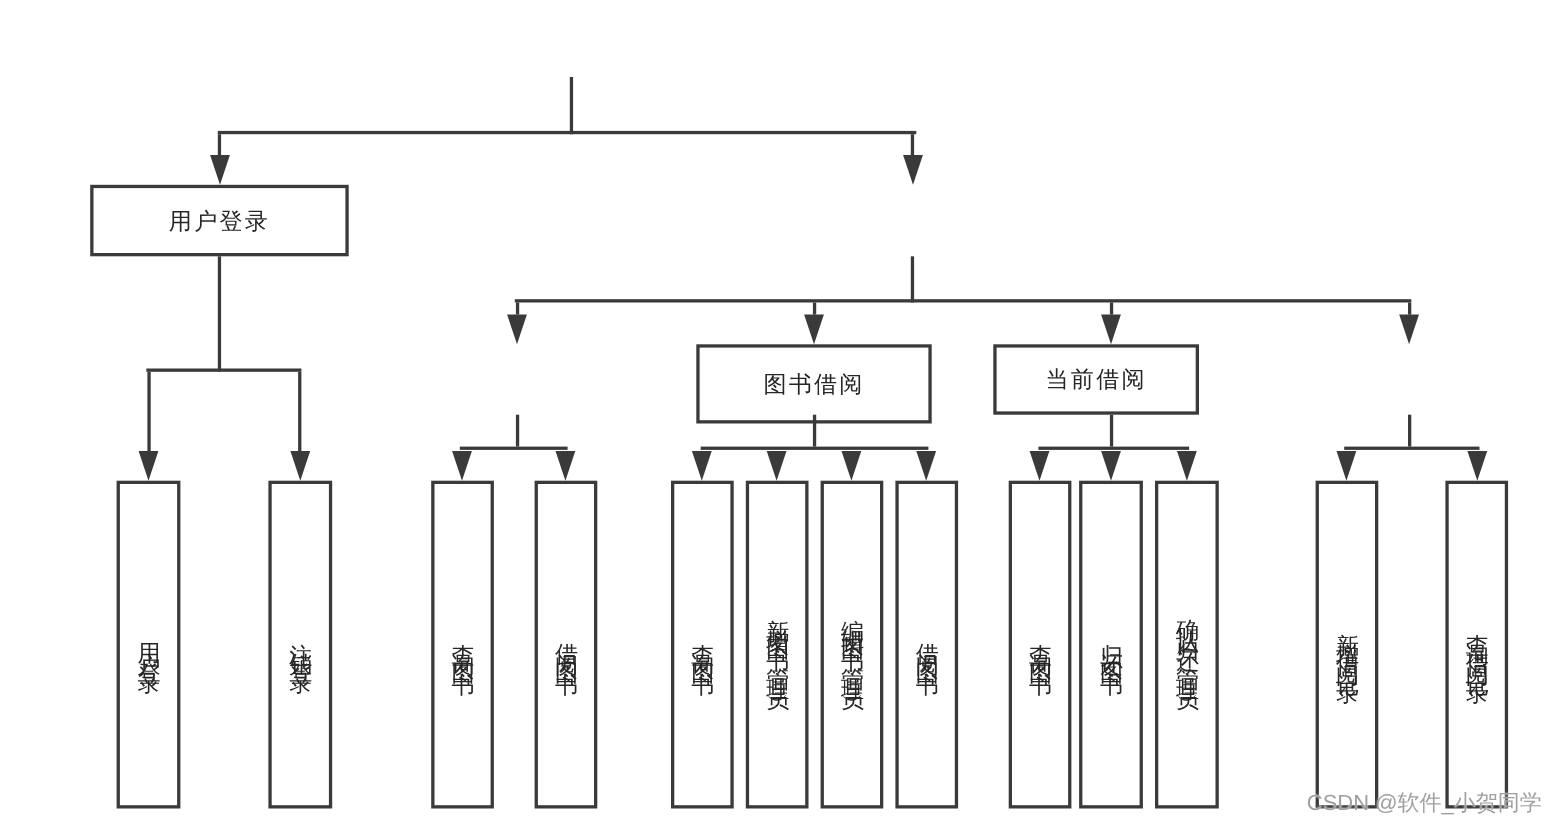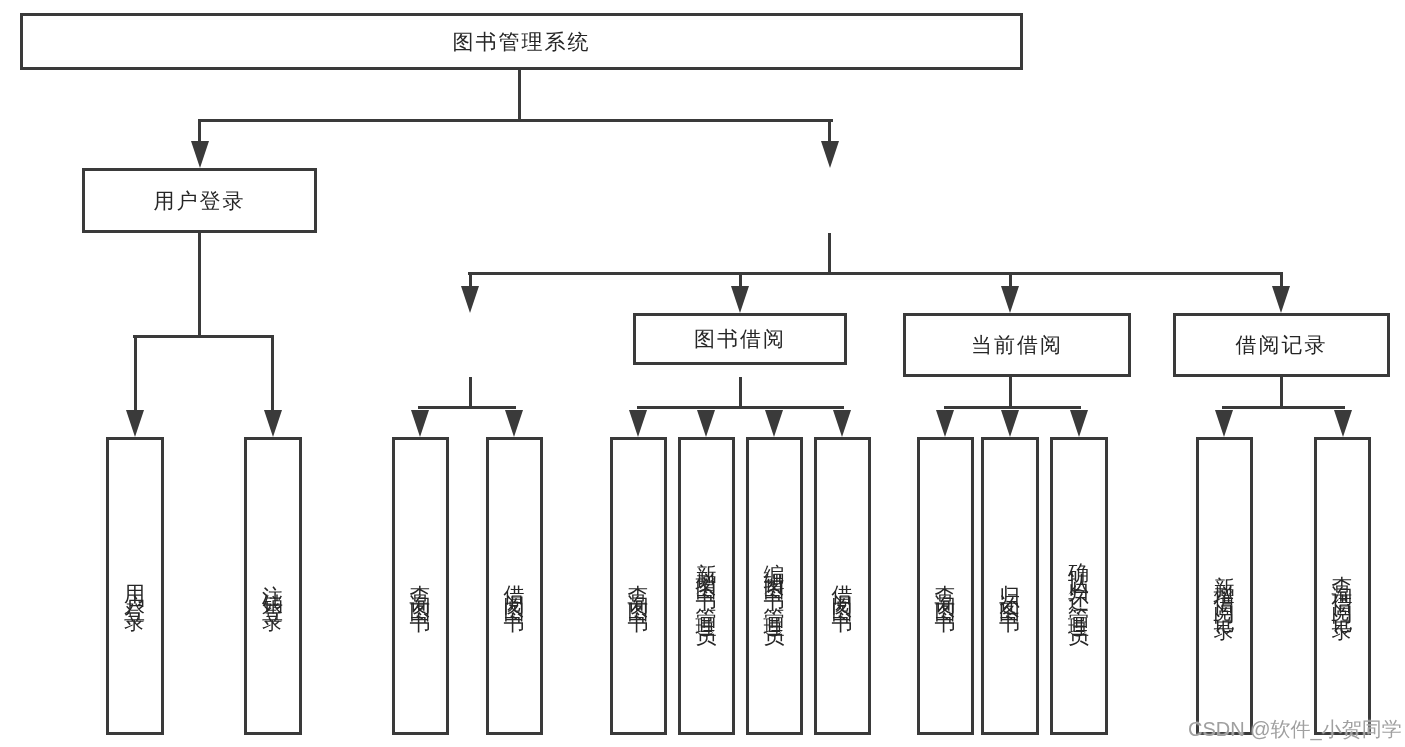--- a/index.html
+++ b/index.html
@@ -57,31 +57,29 @@
     color:var(--watermark);
     white-space:nowrap;
     text-shadow:0 0 2px #ffffff;
   }
 </style>
 </head>
 <body>
 
 <div id="stage">
 
-  <div class="box" style="left:20px;top:13px;width:1003px;height:57px">图书管理系统</div>
 
   <div class="box" style="left:82px;top:168px;width:235px;height:65px">用户登录</div>
 
 
 
-  <div class="box" style="left:633px;top:313px;width:214px;height:52px">图书借阅</div>
+  <div class="box" style="left:633px;top:313px;width:214px;height:72px">图书借阅</div>
 
-  <div class="box" style="left:903px;top:313px;width:228px;height:64px">当前借阅</div>
+  <div class="box" style="left:903px;top:313px;width:187px;height:64px">当前借阅</div>
 
-  <div class="box" style="left:1173px;top:313px;width:217px;height:64px">借阅记录</div>
 
   <div class="vbox" style="left:106px;top:437px;width:58px;height:298px">
     <span class="vtext">用户登录</span>
   </div>
   <div class="vbox" style="left:244px;top:437px;width:58px;height:298px">
     <span class="vtext">注销登录</span>
   </div>
 
   <div class="vbox" style="left:392px;top:437px;width:57px;height:298px">
     <span class="vtext">查询图书</span>

